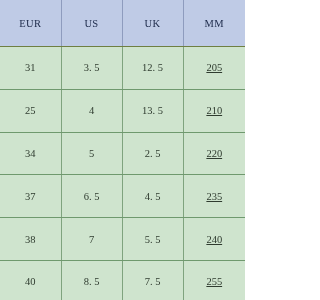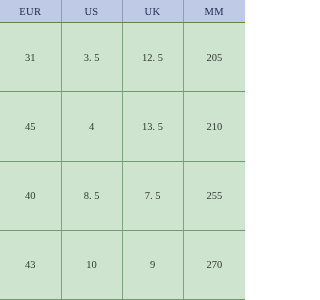--- a/index.html
+++ b/index.html
@@ -29,40 +29,41 @@
     height: 22px;
     background: #bfcbe6;
     color: #1d2a4a;
     font-weight: normal;
     font-size: 10.5px;
     letter-spacing: 0.4px;
     text-align: center;
     vertical-align: middle;
     border-right: 1px solid #8e9cbe;
     border-bottom: 1px solid #6f7f42;
-    padding: 0;
+    padding: 12px;
   }
   .size-chart thead th:last-child {
     border-right: none;
   }
 
   .size-chart tbody td {
     height: 19.8px;
     background: #cfe4ce;
     color: #2f3b2f;
     font-size: 10.5px;
     text-align: center;
     vertical-align: middle;
     border-right: 1px solid #7fa37e;
     border-bottom: 1px solid #6f996e;
     padding: 11px;
     white-space: nowrap;
   }
   .size-chart tbody td:last-child {
     border-right: none;
+    text-decoration: underline;
   }
   .size-chart tbody tr:last-child td {
     border-bottom: 1px solid #6f996e;
   }
 </style>
 </head>
 <body>
 
 <table class="size-chart">
   <colgroup>
@@ -80,24 +81,42 @@
     </tr>
   </thead>
   <tbody>
     <tr>
       <td>31</td>
       <td>3. 5</td>
       <td>12. 5</td>
       <td>205</td>
     </tr>
     <tr>
-      <td>45</td>
+      <td>25</td>
       <td>4</td>
       <td>13. 5</td>
       <td>210</td>
+    </tr>
+    <tr>
+      <td>34</td>
+      <td>5</td>
+      <td>2. 5</td>
+      <td>220</td>
+    </tr>
+    <tr>
+      <td>37</td>
+      <td>6. 5</td>
+      <td>4. 5</td>
+      <td>235</td>
+    </tr>
+    <tr>
+      <td>38</td>
+      <td>7</td>
+      <td>5. 5</td>
+      <td>240</td>
     </tr>
     <tr>
       <td>40</td>
       <td>8. 5</td>
       <td>7. 5</td>
       <td>255</td>
     </tr>
     <tr>
       <td>43</td>
       <td>10</td>

